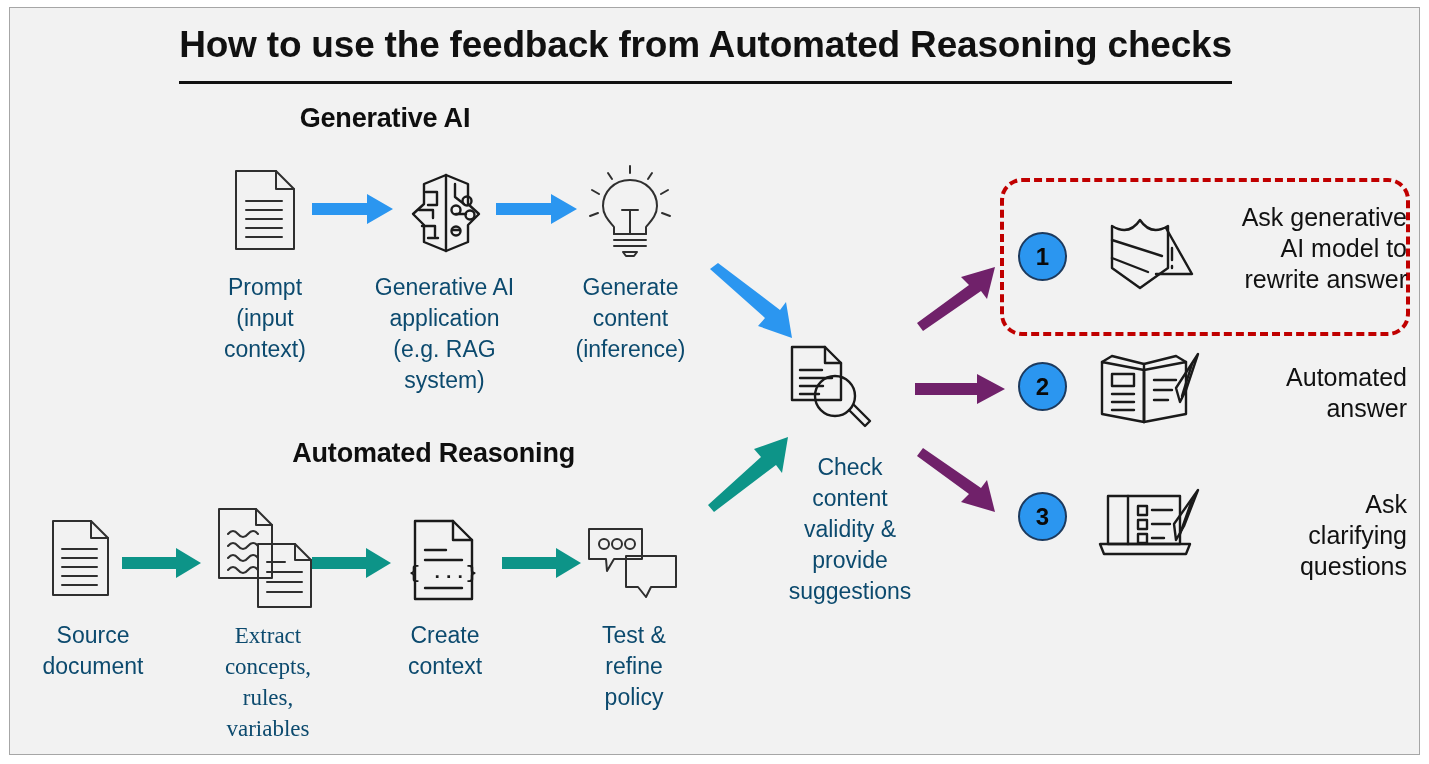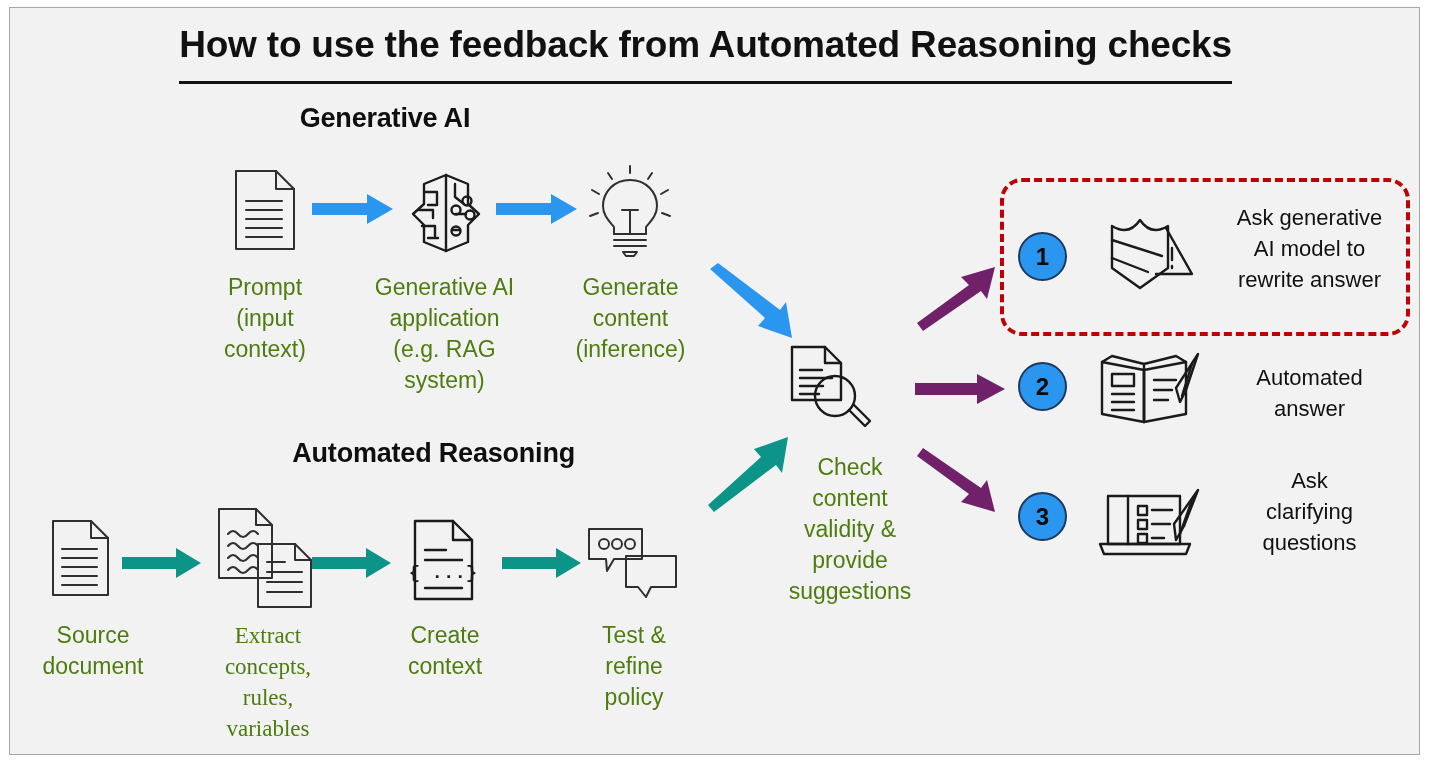--- a/index.html
+++ b/index.html
@@ -40,28 +40,28 @@
     font-size:27px;
     font-weight:700;
     color:#0f0f0f;
     letter-spacing:-0.2px;
   }
 
   
   .node-label{
     font-size:23px;
     line-height:31px;
-    color:#4d7c0f;
+    color:#0c4a6e;
     text-align:center;
   }
   .right-label{
-    font-size:22px;
+    font-size:25px;
     line-height:31px;
     color:#111111;
-    text-align:center;
+    text-align:right;
   }
 
   
   .num-circle{
     width:49px;height:49px;border-radius:50%;
     background:#2b96f0;
     border:2px solid #1c3a5e;
     box-sizing:border-box;
     display:flex;align-items:center;justify-content:center;
     font-size:24px;font-weight:700;color:#0a0a0a;
@@ -342,19 +342,19 @@
       <path class="ico-dark" d="M2 54 H92 L88 64 H6 Z" fill="#ffffff"></path>
       <path class="ico-dark" d="M30 6 V54"></path>
       <rect class="ico-dark" x="40" y="16" width="9" height="9"></rect>
       <rect class="ico-dark" x="40" y="30" width="9" height="9"></rect>
       <rect class="ico-dark" x="40" y="44" width="9" height="9"></rect>
       <path class="ico-dark" d="M54 20 H74 M54 34 H72 M54 48 H66"></path>
       <path class="ico-dark" d="M100 0 L86 36 L78 50 L76 34 Z" fill="#ffffff"></path>
       <path class="ico-dark" d="M94 10 L82 44"></path>
     </svg>
   </div>
-  <div class="abs right-label" style="left:1212px;top:465px;width:195px;">
+  <div class="abs right-label" style="left:1212px;top:489px;width:195px;">
     <div style="white-space:pre-line;">Ask
 clarifying
 questions</div>
   </div>
 
 </div>
 
 </body></html>

